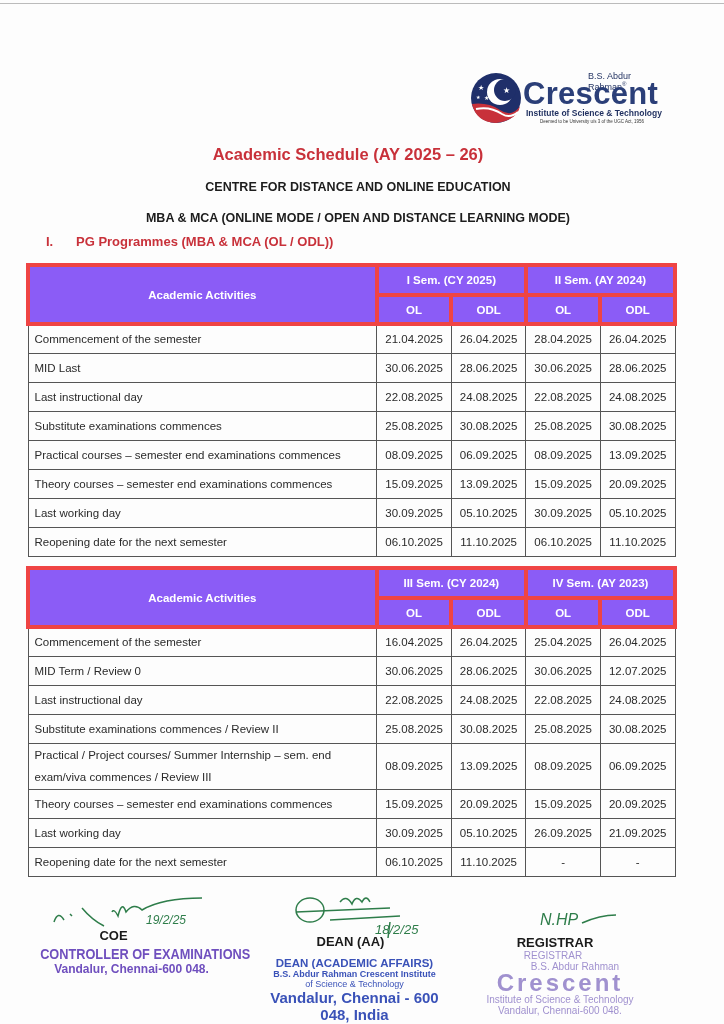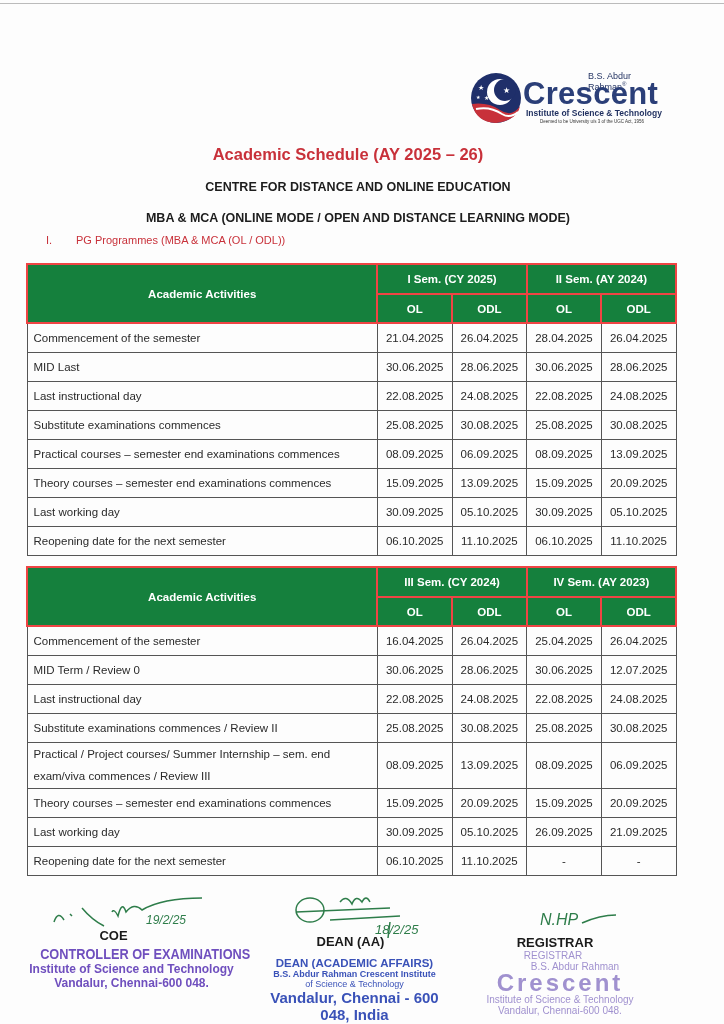--- a/index.html
+++ b/index.html
@@ -15,25 +15,25 @@
   .logo-small sup { font-size: 6px; }
   .logo-main { position: absolute; left: 53px; top: 8px; font-size: 31px; font-weight: bold; color: #2b3f78; letter-spacing: 0.3px; line-height: 31px; }
   .logo-sub { position: absolute; left: 56px; top: 38px; font-size: 8.5px; color: #1f2f5f; font-weight: bold; }
   .logo-deemed { position: absolute; left: 70px; top: 49px; font-size: 4.5px; color: #333; }
 
   .title { position: absolute; left: 0; width: 724px; text-align: center; }
   .t-main { top: 145px; left: -14px; font-size: 16.5px; font-weight: bold; color: #c8313a; }
   .t-centre { top: 180px; left: -4px; font-size: 12.5px; font-weight: bold; color: #1d1d1d; }
   .t-prog { top: 211px; left: -4px; font-size: 12.5px; font-weight: bold; color: #1d1d1d; }
 
-  .section { position: absolute; left: 46px; top: 234px; font-size: 11px; font-weight: normal; color: #c8313a; }
+  .section { position: absolute; left: 46px; top: 234px; font-size: 13px; font-weight: bold; color: #c8313a; }
   .section .num { display: inline-block; width: 30px; }
 
   table.sched { position: absolute; left: 26px; width: 651px; border-collapse: collapse; font-size: 11.5px; }
-  table.sched th { background: #15803d; color: #fff; font-weight: bold; border: 2px solid #ef4444; text-align: center; font-size: 11.5px; }
+  table.sched th { background: #8b5cf6; color: #fff; font-weight: bold; border: 4px solid #ef4444; text-align: center; font-size: 11.5px; }
   table.sched td { border: 1px solid #555; height: 29px; }
   table.sched td.act { padding-left: 6px; text-align: left; color: #2a2a2a; width: 352px; margin-top: 33px; }
   table.sched td.d { text-align: center; width: 74.75px; color: #2a2a2a; }
   .tbl1 { top: 263px; }
   .tbl2 { top: 566px; }
   table.sched tr.hdr1 th { height: 30px; }
   table.sched tr.hdr2 th { height: 29px; }
   table.sched tr.tall td { height: 46px; line-height: 22px; }
 
   .sig { position: absolute; text-align: center; }
@@ -226,21 +226,20 @@
     </tbody>
 </table>
 
 <div class="sig sig-coe">
   <svg class="scrawl" width="180" height="40" viewBox="0 0 180 40">
     <path d="M12 32 Q16 20 22 30 M28 24 l2 2 M40 18 Q50 30 62 36 M70 22 Q72 18 76 26 Q80 10 84 22 Q92 12 100 20 Q120 8 160 8" stroke="#2e7d4a" stroke-width="1.5" fill="none"></path>
     <text x="104" y="34" fill="#2e7d4a" font-size="12" font-style="italic">19/2/25</text>
   </svg>
   <div class="role" style="margin-top:-2px;margin-left:-36px">COE</div>
   <div class="stamp-purple" style="font-size:15px;font-weight:bold;transform:scaleX(0.85);transform-origin:center;margin-top:2px;white-space:nowrap">CONTROLLER OF EXAMINATIONS</div>
-  <div class="stamp-purple" style="font-size:12px;font-weight:bold">Institute of Science and Technology</div>
   <div class="stamp-purple" style="font-size:12px;font-weight:bold">Vandalur, Chennai-600 048.</div>
 </div>
 
 <div class="sig sig-dean">
   <svg class="scrawl" width="170" height="50" viewBox="0 0 170 50">
     <ellipse cx="40" cy="20" rx="14" ry="12" stroke="#2e7d4a" stroke-width="1.5" fill="none"></ellipse>
     <path d="M26 22 L120 18 M70 12 Q76 4 82 14 Q86 4 92 12 Q96 4 100 12 M60 30 L130 26 M120 32 L118 48" stroke="#2e7d4a" stroke-width="1.5" fill="none"></path>
     <text x="105" y="44" fill="#2e7d4a" font-size="13" font-style="italic">18/2/25</text>
   </svg>
   <div class="role" style="margin-top:-6px;margin-left:-8px">DEAN (AA)</div>

